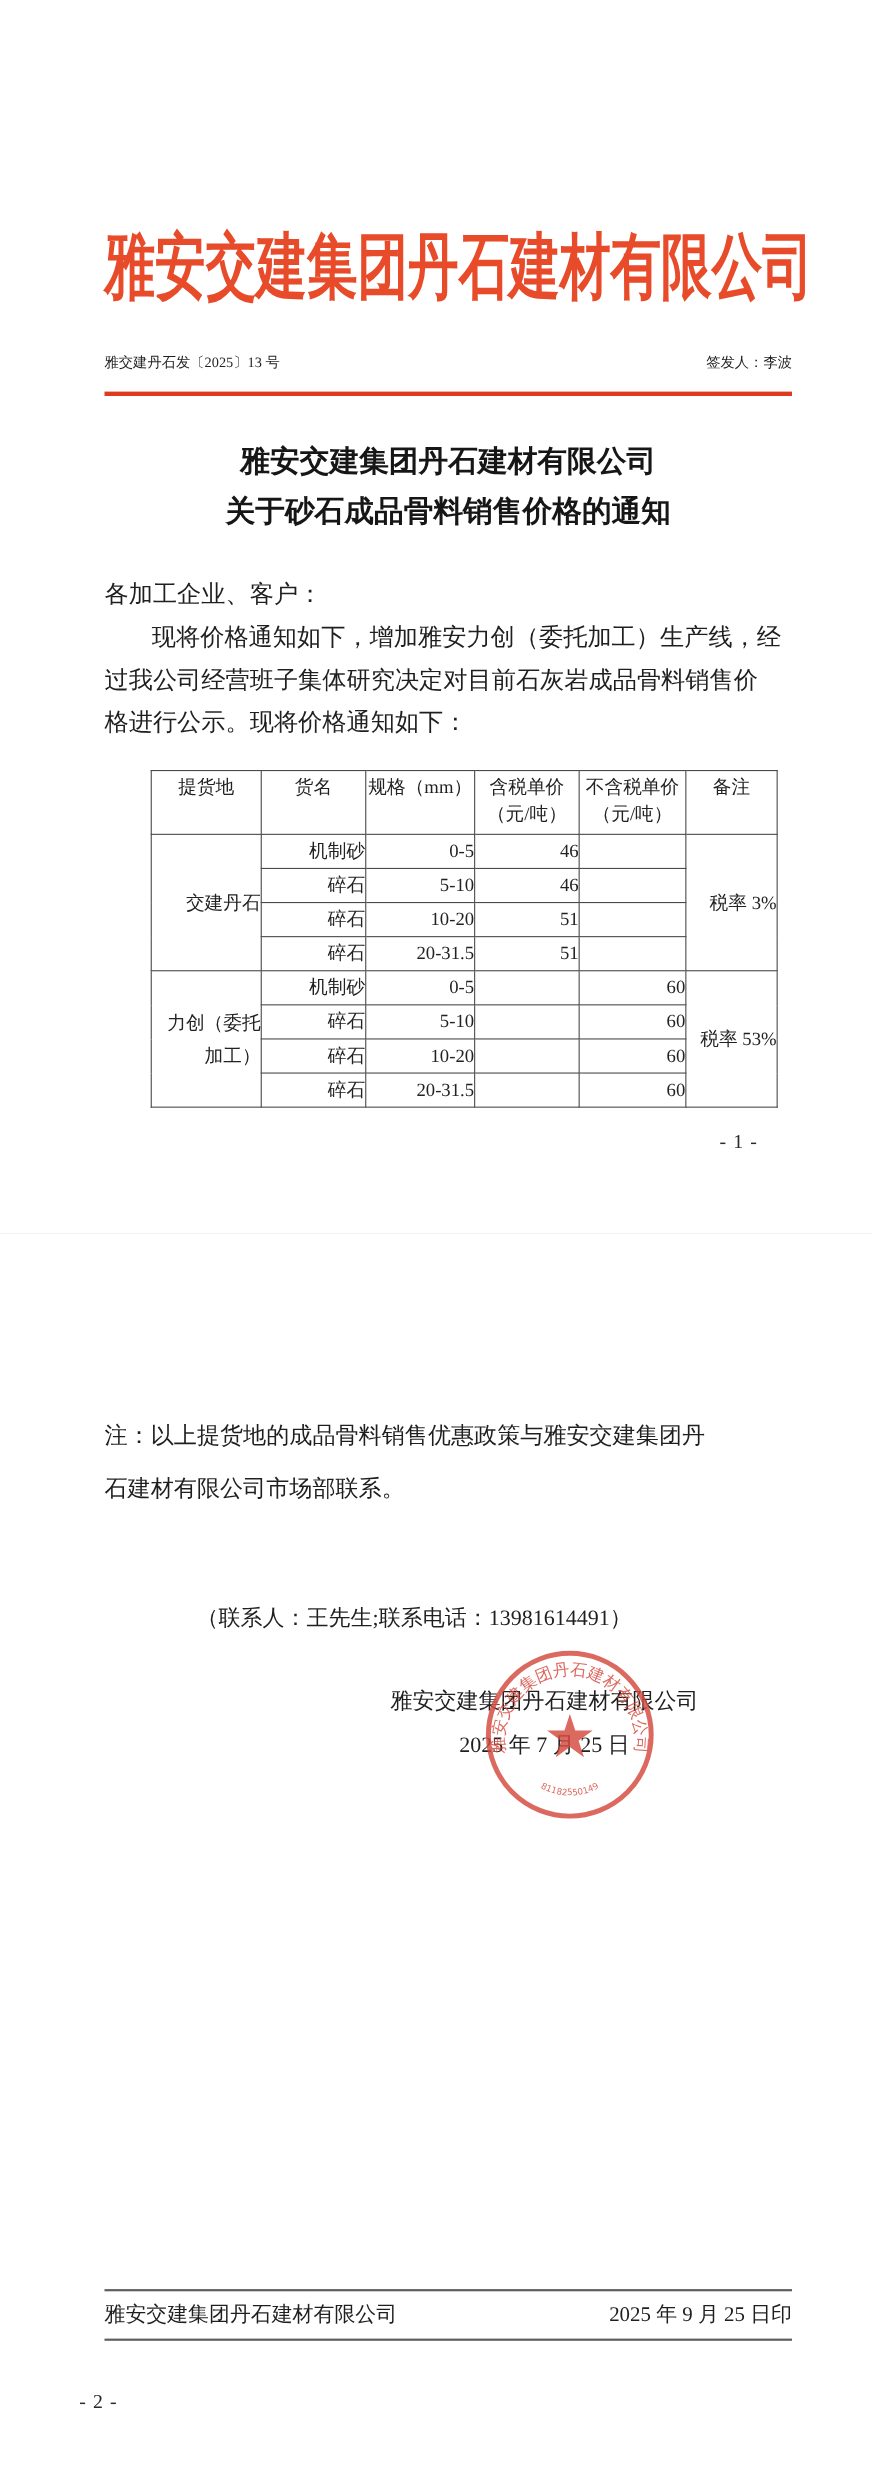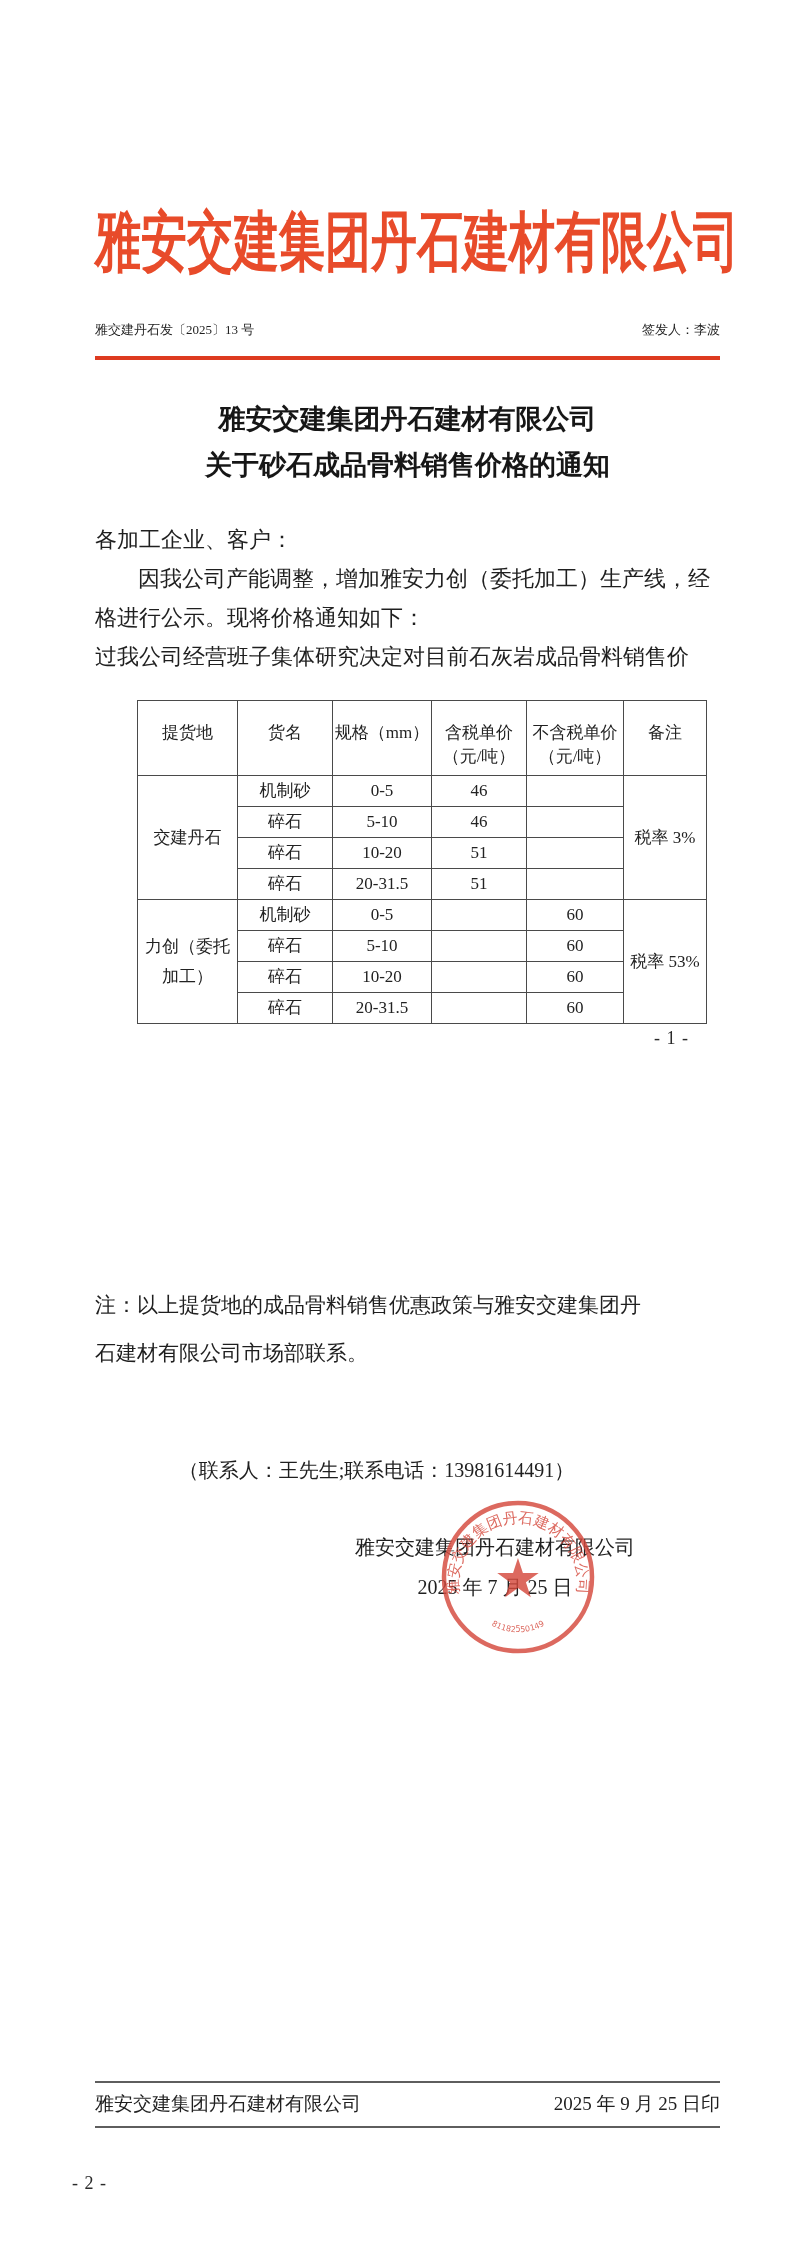--- a/index.html
+++ b/index.html
@@ -18,22 +18,22 @@
   .doc-title{margin-top:36px;text-align:center;font-weight:bold;font-size:27px;line-height:46px;
              font-family:"Liberation Sans","DejaVu Sans",sans-serif;color:#161616;}
   .body-text{margin-top:32px;font-size:22px;line-height:39px;}
   .body-text p{margin:0;}
   .indent2{text-indent:43px;}
 
   .price-table{border-collapse:collapse;margin:24px 0 0 42px;width:563px;table-layout:fixed;
                font-size:17px;color:#222;}
   .price-table th,.price-table td{border:1.5px solid #4a4a4a;text-align:center;padding:0;
                                   font-weight:normal;}
-  .price-table thead th{vertical-align:top;padding-top:20px;line-height:24px;height:54px;}
-  .price-table tbody td{height:30px;line-height:22px;}
+  .price-table thead th{vertical-align:top;padding-top:3px;line-height:24px;height:54px;}
+  .price-table tbody td{height:30px;line-height:22px;text-align:right;}
   .price-table .loc-cell{line-height:30px;}
   .col-loc{width:99px}.col-name{width:94px}.col-spec{width:98px}
   .col-tax{width:94px}.col-notax{width:96px}.col-note{width:82px}
 
   .pagenum{position:absolute;font-size:18px;letter-spacing:1px;color:#2a2a2a;}
   .pagenum-1{right:104px;top:1028px;}
   .pagenum-2{left:72px;top:1052px;}
 
   
   .note-block{position:absolute;left:95px;right:72px;top:160px;font-size:21px;line-height:48px;}
@@ -65,23 +65,23 @@
 
     <div class="red-rule"></div>
 
     <div class="doc-title">
       <div>雅安交建集团丹石建材有限公司</div>
       <div>关于砂石成品骨料销售价格的通知</div>
     </div>
 
     <div class="body-text">
       <p>各加工企业、客户：</p>
-      <p class="indent2">因我公司产能调整，增加雅安力创（委托加工）生产线，经</p>
+      <p class="indent2">现将价格通知如下，增加雅安力创（委托加工）生产线，经</p>
+      <p>过我公司经营班子集体研究决定对目前石灰岩成品骨料销售价</p>
       <p>格进行公示。现将价格通知如下：</p>
-      <p>过我公司经营班子集体研究决定对目前石灰岩成品骨料销售价</p>
     </div>
 
     <table class="price-table">
       <thead>
         <tr>
           <th class="col-loc">提货地</th>
           <th class="col-name">货名</th>
           <th class="col-spec">规格（mm）</th>
           <th class="col-tax">
             <div>含税单价</div>

